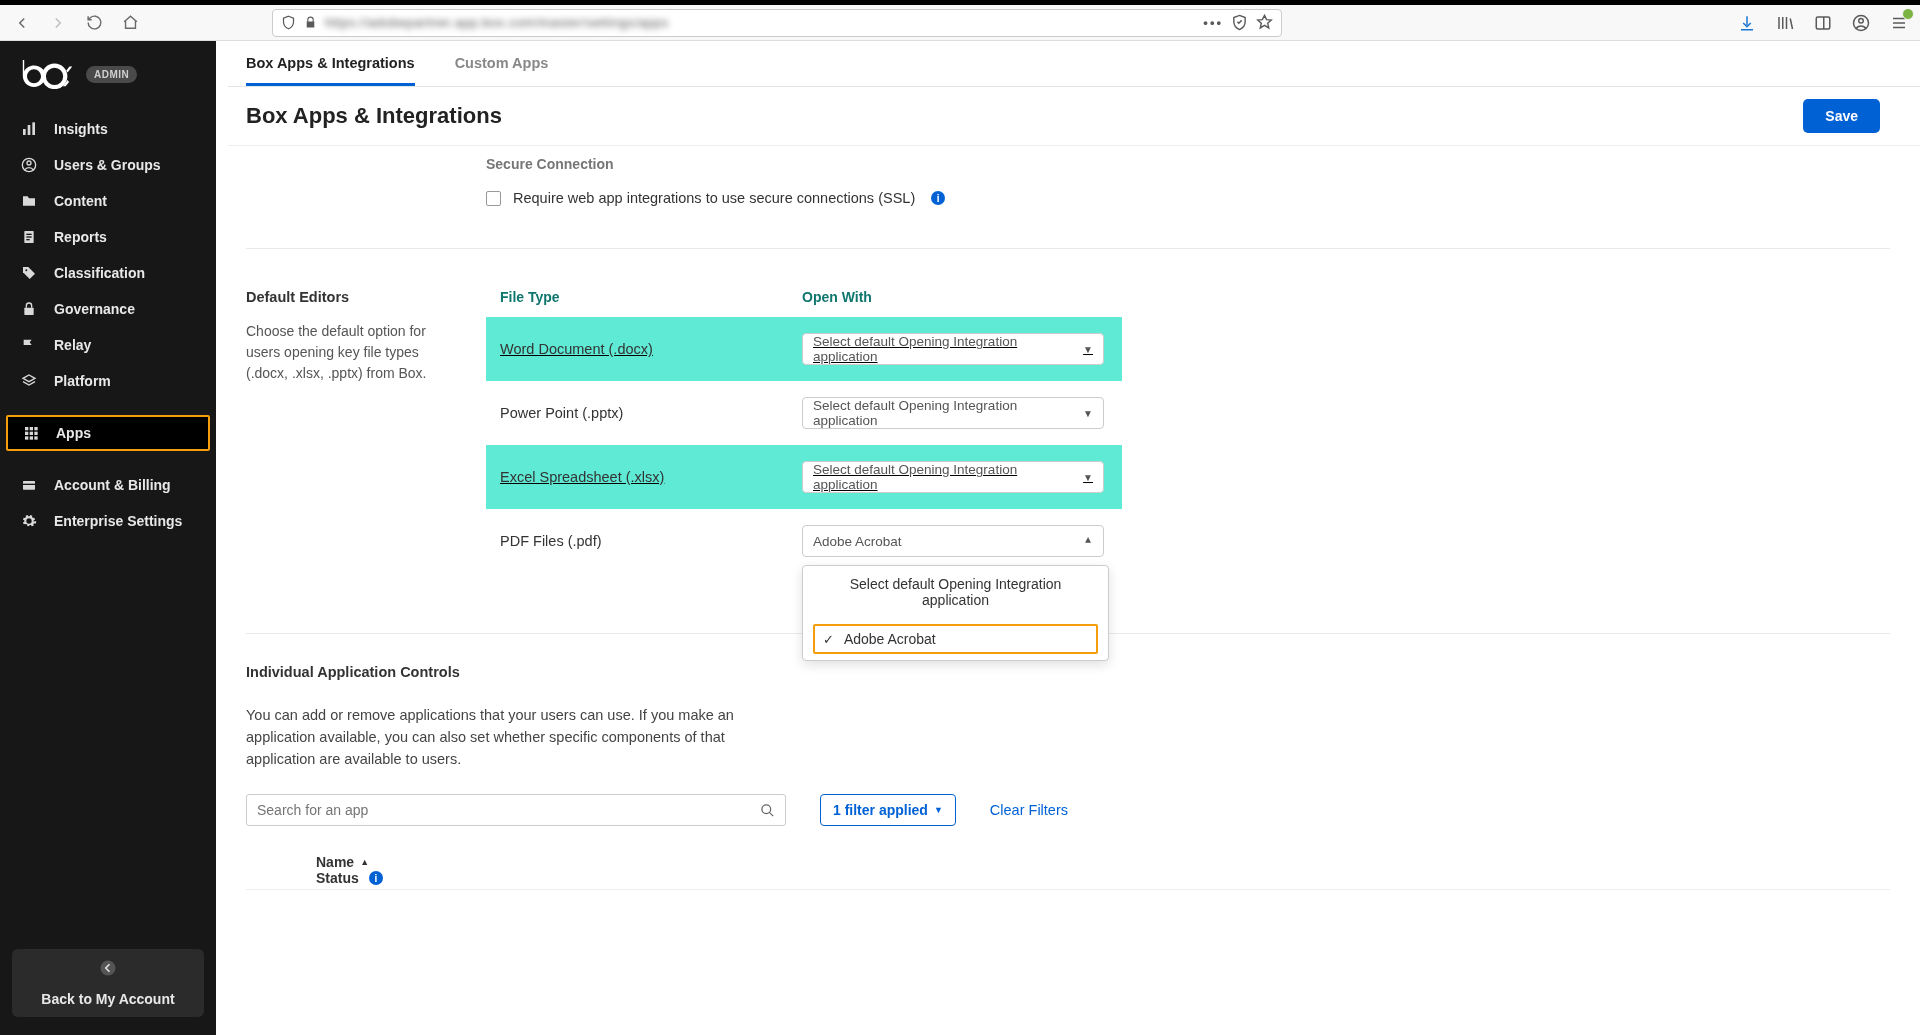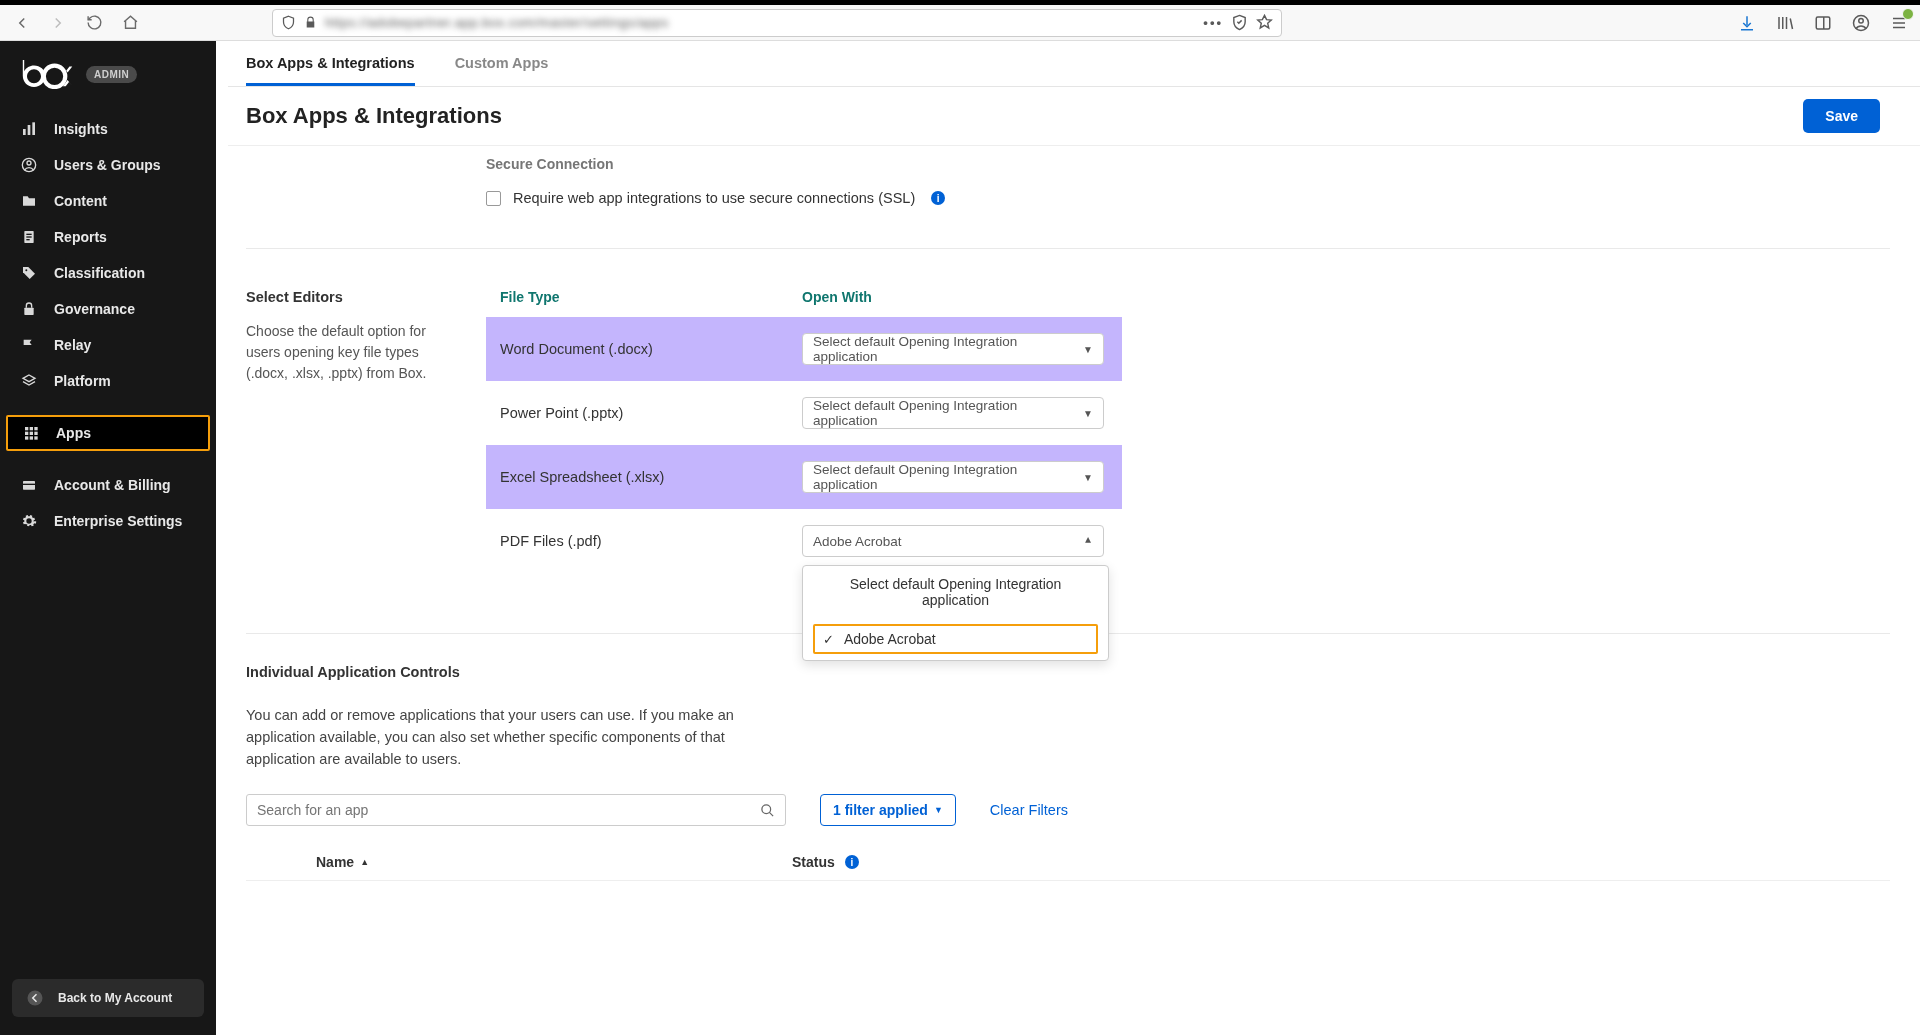--- a/index.html
+++ b/index.html
@@ -23,21 +23,21 @@
 
   
   .sidebar { width: 216px; background:#171717; color:#e6e6e6; display:flex; flex-direction:column; padding-top:18px; }
   .logo-row { display:flex; align-items:center; gap:10px; padding: 0 20px 22px 20px; }
   .admin-pill { background:#4a4a4a; color:#cfcfcf; font-size:10px; letter-spacing:.5px; padding:3px 8px; border-radius:10px; font-weight:600; }
   .nav { display:flex; flex-direction:column; }
   .nav-item { display:flex; align-items:center; gap:16px; padding:9px 20px; font-size:14px; font-weight:600; color:#e8e8e8; cursor:pointer; }
   .nav-item .nicon { width:18px; height:18px; display:flex; align-items:center; justify-content:center; color:#d9d9d9; }
   .nav-item.active { background:#000; border:2px solid #f59e0b; border-radius:2px; margin:16px 6px; padding:7px 14px; }
   .sidebar-footer { margin-top:auto; padding: 0 12px 18px; }
-  .back-btn { background:#2b2b2b; color:#e8e8e8; font-size:12px; font-weight:600; display:flex; align-items:center; gap:14px; padding:10px 14px; border-radius:6px; cursor:pointer; }
+  .back-btn { background:#2b2b2b; color:#e8e8e8; font-size:14px; font-weight:600; display:flex; align-items:center; gap:14px; padding:10px 14px; border-radius:6px; cursor:pointer;flex-direction:column; }
 
   
   .main { flex:1; height:100%; overflow:auto; background:#fff; padding-left: 12px; }
 
   .topbar { display:flex; align-items:center; padding: 14px 30px 0 18px; gap:20px; }
   .search-users { flex: 0 0 466px; height:42px; background:#f2f2f2; border-radius:6px; display:flex; align-items:center; padding:0 14px; gap:12px; color:#707070; }
   .search-users input { border:none; background:transparent; font-size:15px; color:#555; outline:none; width:100%; }
   .topbar-right { margin-left:auto; display:flex; align-items:center; gap:24px; }
   .help-ic { width:26px; height:26px; background:#bdbdbd; color:#fff; border-radius:50%; display:flex; align-items:center; justify-content:center; font-weight:700; font-size:15px; }
   .bell-ic { color:#9a9a9a; }
@@ -61,42 +61,42 @@
 
   .editors-section { display:flex; gap:28px; border-bottom:1px solid #e9e9e9; padding-bottom: 60px; margin-bottom: 30px;}
   .side-desc { width: 212px; }
   .side-desc h4 { font-size:14.5px; font-weight:700; color:#333; margin-bottom:16px; }
   .side-desc p { font-size:14px; color:#555; line-height:1.5; }
 
   .ed-table { flex:0 0 636px; }
   .ed-head { display:flex; font-size:14px; font-weight:600; color:#0f766e; padding: 0 14px 12px; }
   .col-ft { width:302px; }
   .ed-row { display:flex; align-items:center; padding:16px 14px; }
-  .ed-row.stripe { background:#c4b5fd; }
+  .ed-row.stripe { background:#5eead4;text-decoration:underline; }
   .ed-row .ft { width:302px; font-size:14.5px; color:#333; }
   .select { width:302px; height:32px; border:1px solid #ccc; border-radius:4px; background:#fff; display:flex; align-items:center; justify-content:space-between; padding:0 10px; font-size:13.5px; color:#555; cursor:pointer; }
   .select .caret { font-size:10px; color:#555; }
   .select.open .caret { transform: rotate(180deg) translateY(1px); }
 
   .dropdown-wrap { position:relative; }
   .dropdown { position:absolute; top:40px; left:0; width:307px; background:#fff; border:1px solid #ccc; border-radius:4px; box-shadow:0 4px 12px rgba(0,0,0,.12); z-index:10; }
   .dd-item { padding:10px 26px; font-size:14px; color:#333; cursor:pointer; text-align:center;}
   .dd-item.sel-wrap { padding:6px 10px; }
   .dd-selected { border:2px solid #f59e0b; border-radius:2px; display:flex; align-items:center; gap:10px; padding:5px 8px; justify-content:flex-start; text-align:left;}
   .check-mark { font-size:13px; }
 
   .iac-section h4 { font-size:14.5px; font-weight:700; color:#333; margin-bottom:25px; }
   .iac-section p { font-size:14.5px; color:#444; line-height:1.5; max-width:540px; }
   .iac-controls { display:flex; align-items:center; gap:34px; margin-top:24px; }
   .app-search { flex:0 0 540px; height:32px; border:1px solid #ccc; border-radius:3px; display:flex; align-items:center; padding:0 10px; }
   .app-search input { border:none; outline:none; font-size:14px; color:#555; flex:1; }
   .filter-btn { height:32px; border:1px solid #0061d5; color:#0061d5; border-radius:4px; padding:0 12px; font-size:14px; font-weight:600; display:flex; align-items:center; gap:6px; cursor:pointer; background:#fff;}
   .clear-link { color:#0061d5; font-size:14.5px; cursor:pointer; }
 
-  .app-table-head { display:flex; padding:28px 14px 10px 70px; border-bottom:1px solid #eee; font-size:14px; color:#333; font-weight:600; }
+  .app-table-head { display:flex; padding:28px 14px 3px 70px; border-bottom:1px solid #eee; font-size:14px; color:#333; font-weight:600;flex-direction:column; }
   .app-table-head .col-name { width: 476px; display:flex; align-items:center; gap:6px;}
   .sort-asc { font-size:9px; }
 
   svg { display:block; }
 </style>
 </head>
 <body>
 
 <div class="browser-tabs"></div>
 
@@ -325,21 +325,21 @@
         <div class="sec-title">Secure Connection</div>
         <div class="check-row">
           <span class="checkbox"></span>
           <span>Require web app integrations to use secure connections (SSL)</span>
           <span class="info-ic">i</span>
         </div>
       </div>
 
       <div class="editors-section">
         <div class="side-desc">
-          <h4>Select Editors</h4>
+          <h4>Default Editors</h4>
           <p>Choose the default option for users opening key file types (.docx, .xlsx, .pptx) from Box.</p>
         </div>
         <div class="ed-table">
           <div class="ed-head">
             <div class="col-ft">File Type</div>
             <div>Open With</div>
           </div>
 
           <div class="ed-row stripe">
             <div class="ft">Word Document (.docx)</div>

